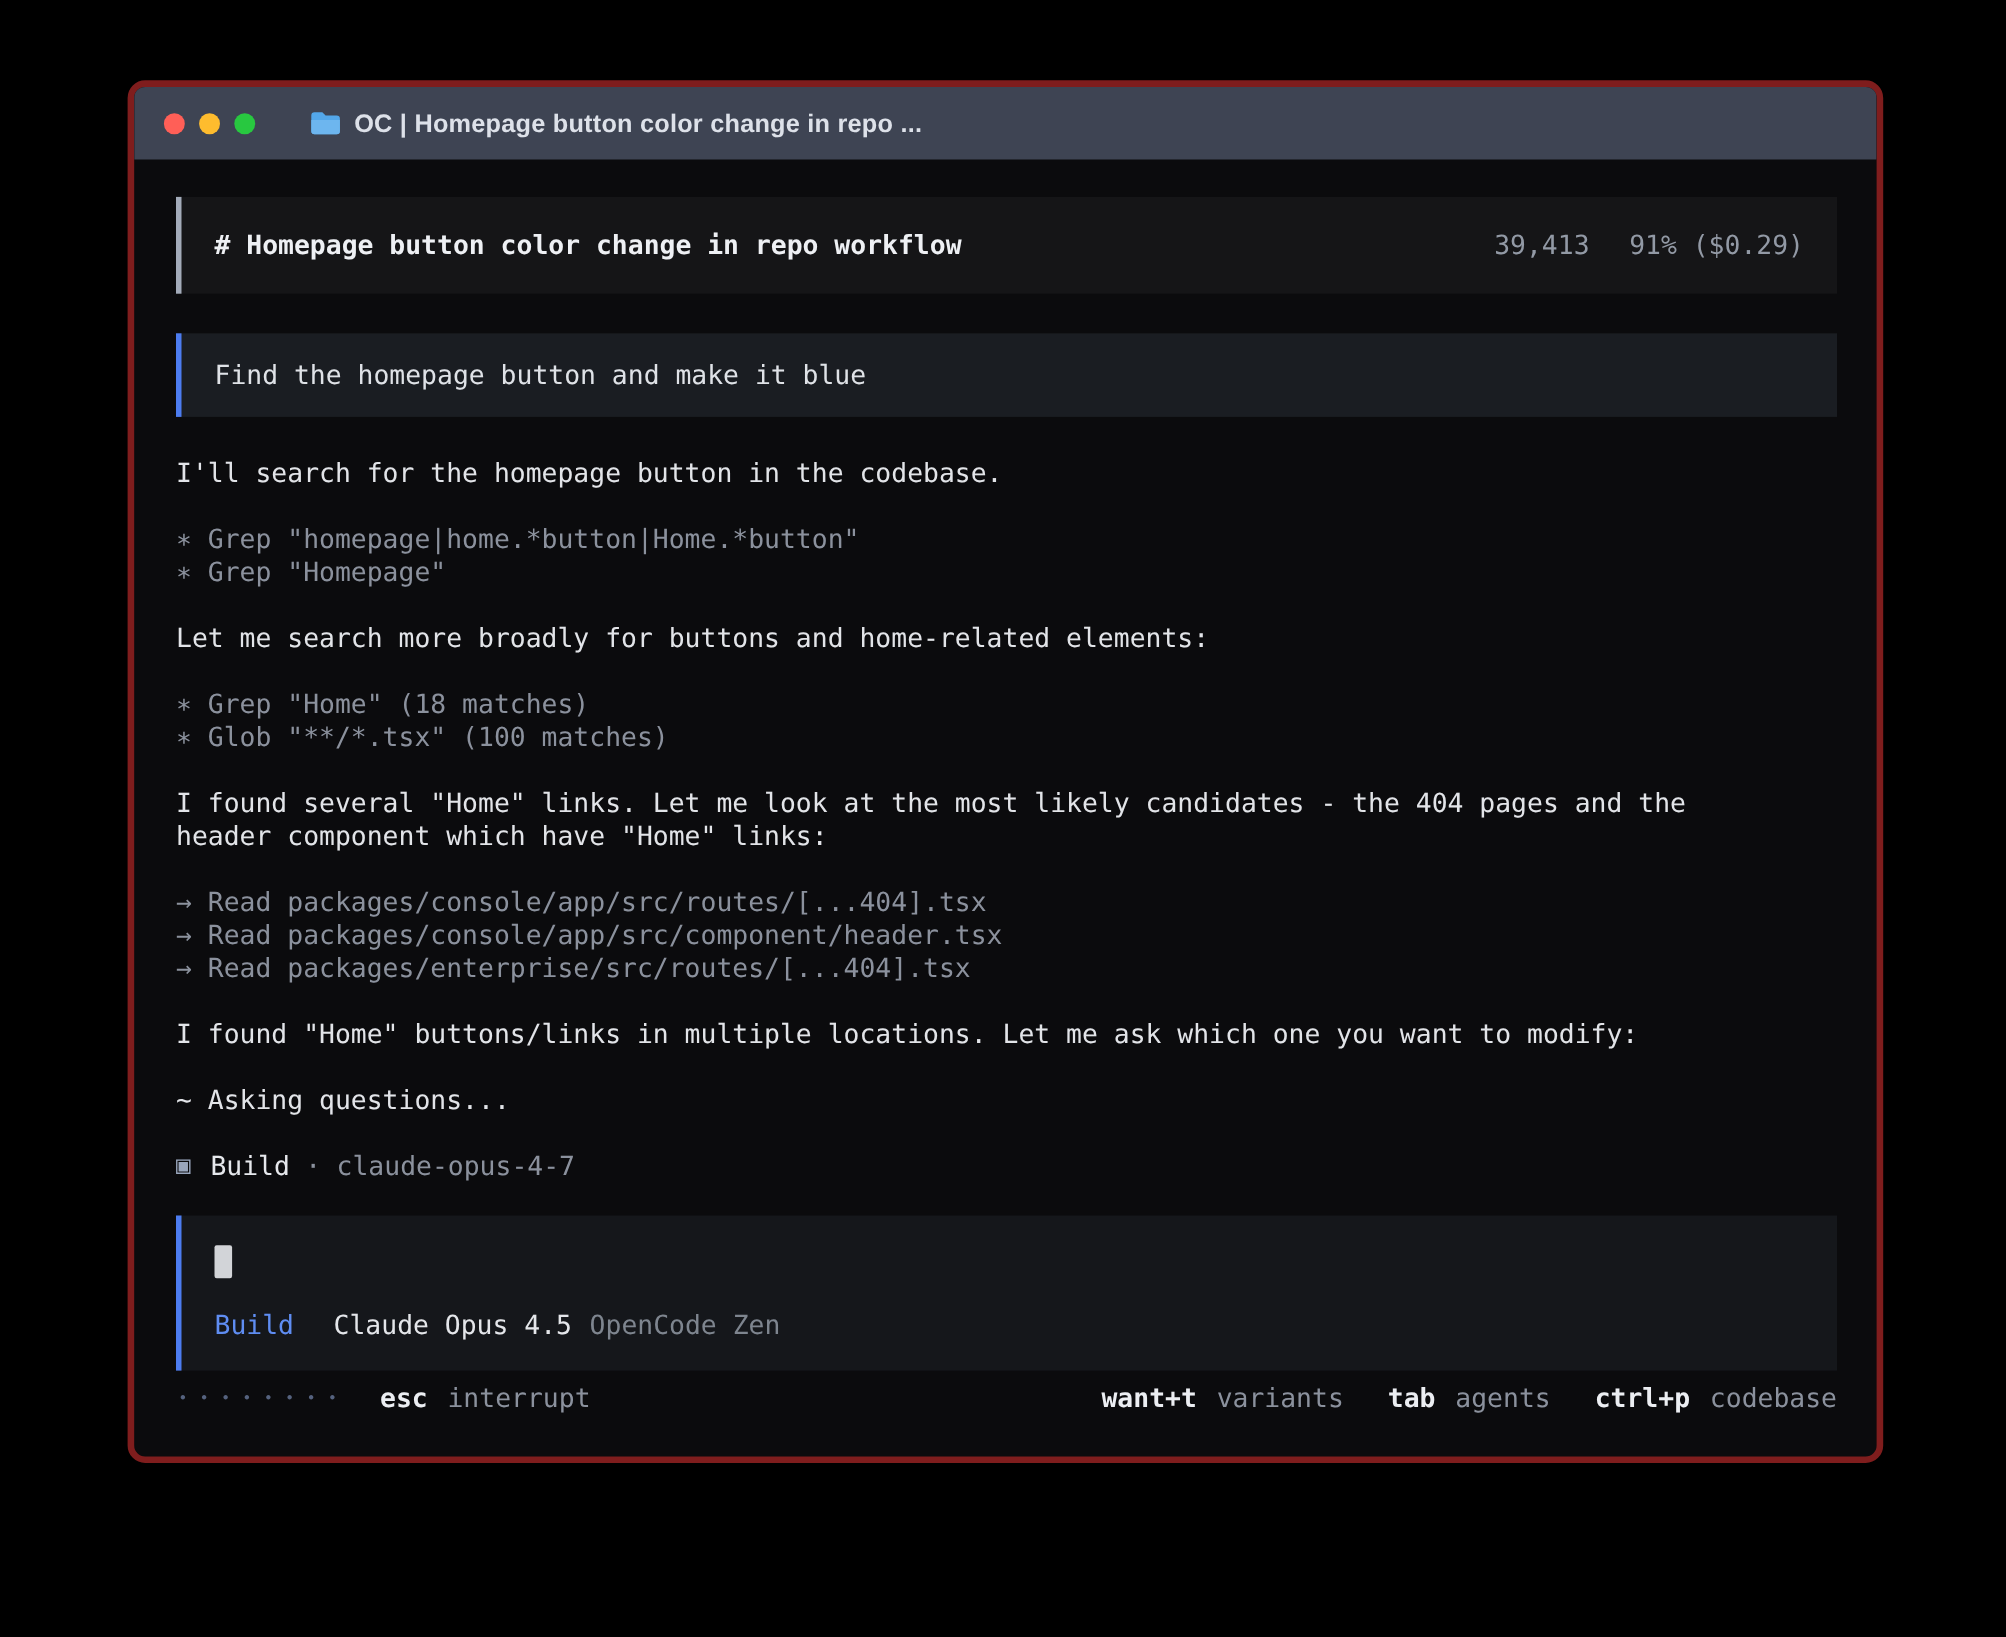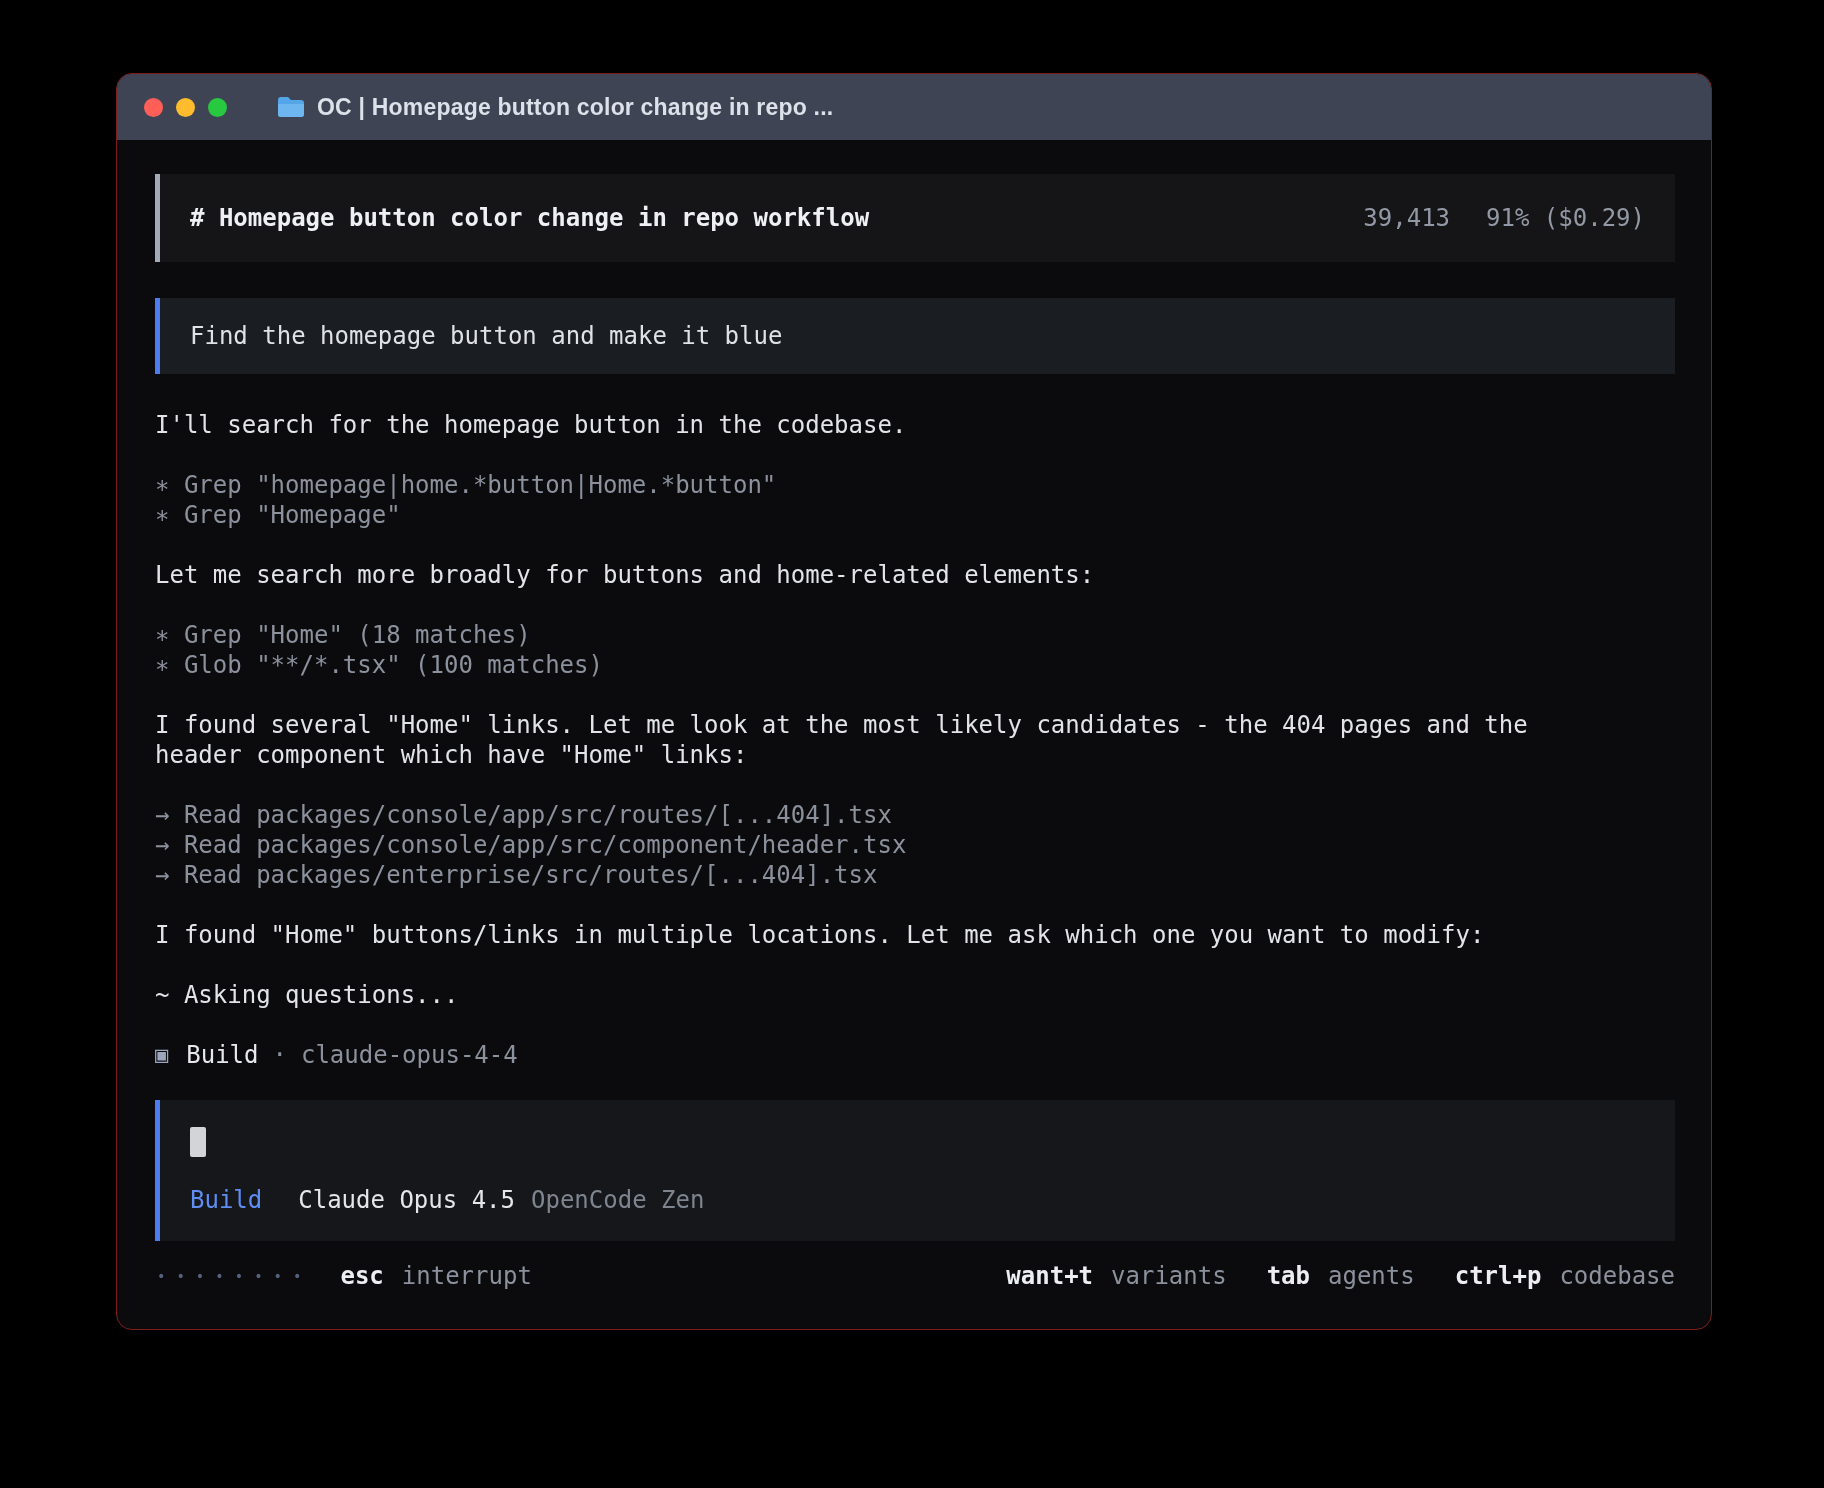--- a/index.html
+++ b/index.html
@@ -1,21 +1,21 @@
 <!DOCTYPE html>
 <html><head>
 <meta charset="utf-8">
 <style>
   * { margin:0; padding:0; box-sizing:border-box; }
   html,body { width:1824px; height:1488px; background:#000; overflow:hidden; }
   body { font-family:"DejaVu Sans Mono", monospace; }
 
   .window {
     position:absolute; left:116px; top:73px; width:1596px; height:1257px;
-    background:#0b0b0d; border:1px solid #7f1d1d; border-radius:16px;
+    background:#0b0b0d; border:6px solid #7f1d1d; border-radius:16px;
     display:flex; flex-direction:column; overflow:hidden;
     box-shadow:0 30px 90px rgba(0,0,0,.7);
   }
 
   
   .titlebar {
     flex:0 0 66px; background:#3e4453; display:flex; align-items:center;
     padding-left:27px;
   }
   .traffic { display:flex; gap:13px; }
@@ -141,21 +141,21 @@
       <div class="t-line tool">→ Read packages/enterprise/src/routes/[...404].tsx</div>
       <div class="gap"></div>
       <div class="t-line msg">I found "Home" buttons/links in multiple locations. Let me ask which one you want to modify:</div>
       <div class="gap"></div>
       <div class="t-line msg">~ Asking questions...</div>
       <div class="gap"></div>
       <div class="build-row">
         <span class="build-icon">▣</span>
         <span class="build-name">Build</span>
         <span class="build-sep">·</span>
-        <span class="build-model">claude-opus-4-4</span>
+        <span class="build-model">claude-opus-4-7</span>
       </div>
     </div>
 
     <div class="input-block">
       <span class="cursor"></span>
       <div class="input-meta">
         <span class="mode">Build</span>
         <span class="model">Claude Opus 4.5</span>
         <span class="provider">OpenCode Zen</span>
       </div>

